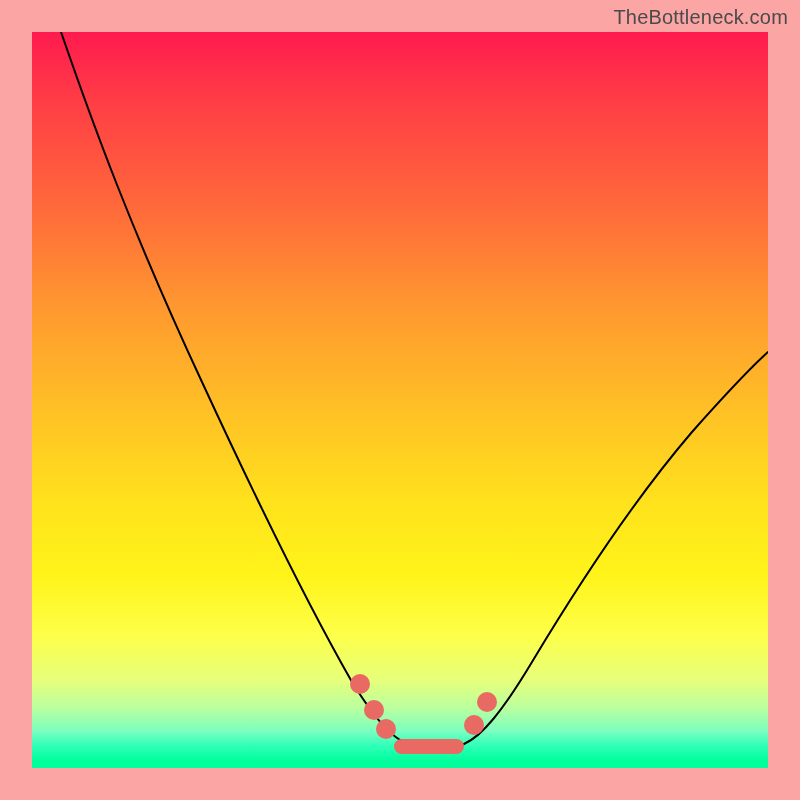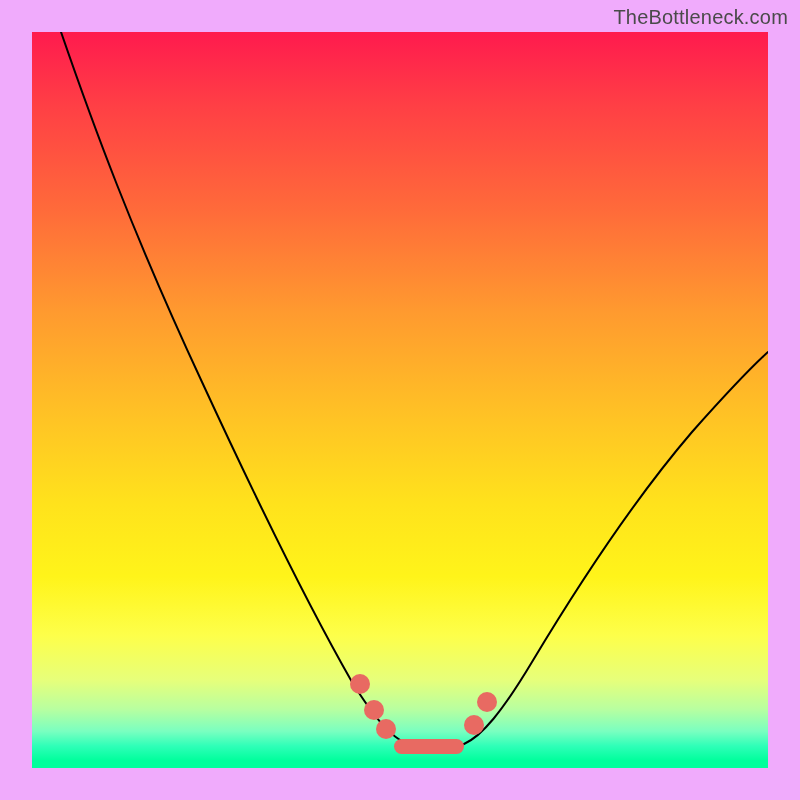--- a/index.html
+++ b/index.html
@@ -10,21 +10,21 @@
     background: #000;
     overflow: hidden;
     font-family: Arial, Helvetica, sans-serif;
   }
   .frame {
     position: absolute;
     left: 0;
     top: 0;
     width: 800px;
     height: 800px;
-    background: #f0abfc;
+    background: #fca5a5;
   }
   .plot {
     position: absolute;
     left: 32px;
     top: 32px;
     width: 736px;
     height: 736px;
     background: linear-gradient(
       to bottom,
       #ff1a4e 0%,

